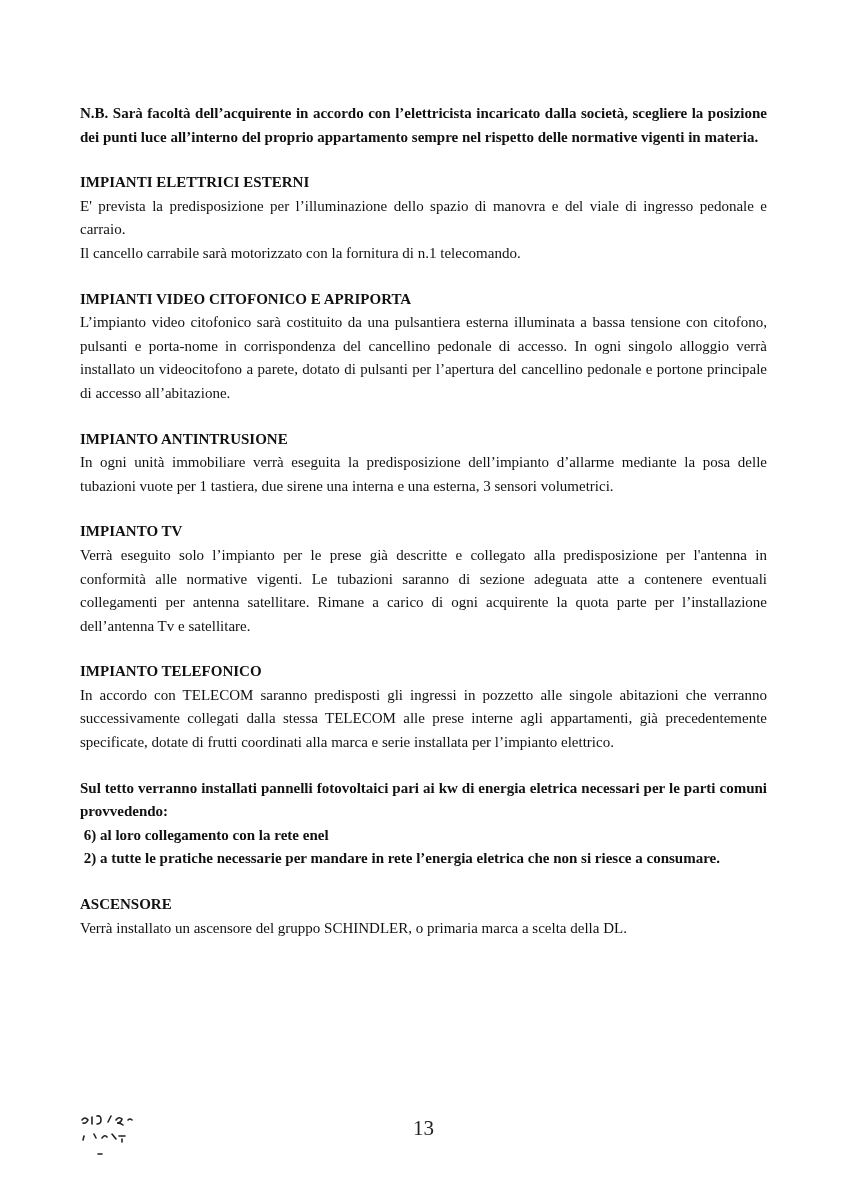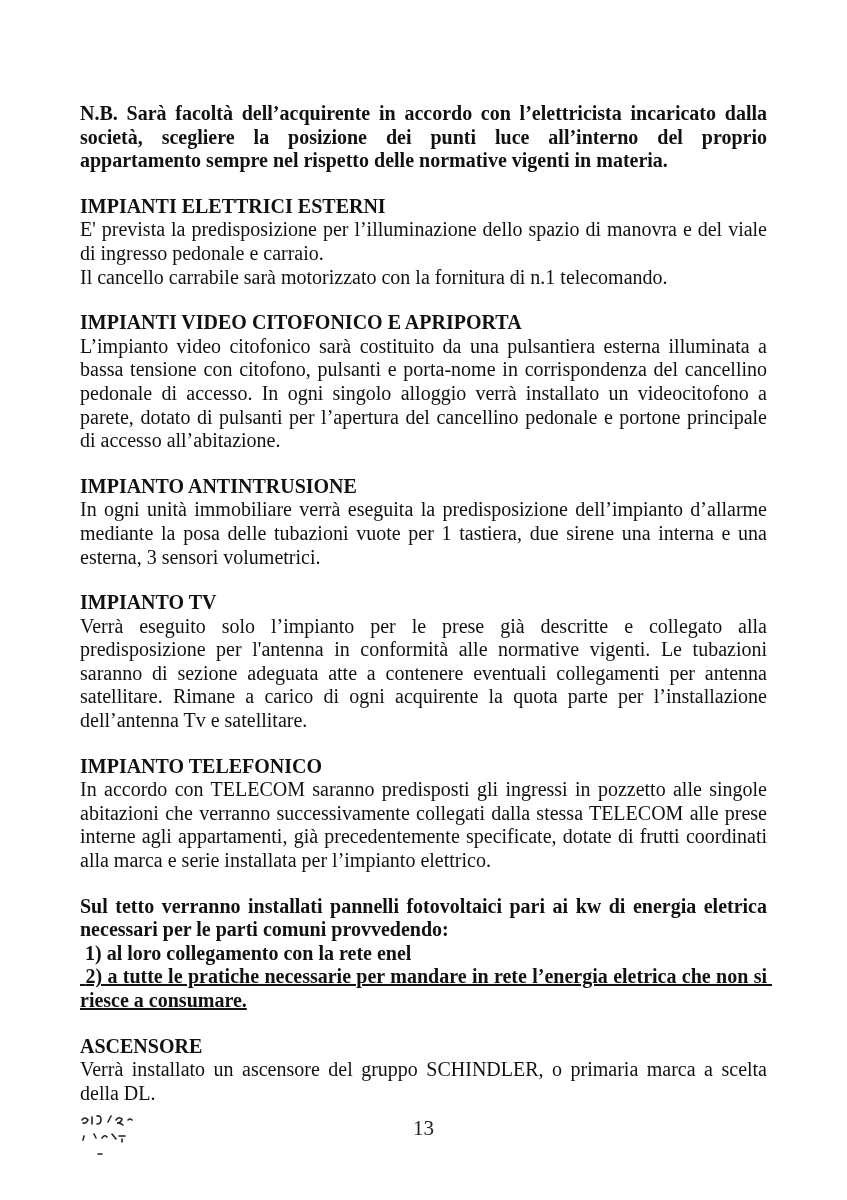--- a/index.html
+++ b/index.html
@@ -1,20 +1,20 @@
 <!DOCTYPE html>
 <html><head>
 <meta charset="utf-8">
 <style>
   html, body { margin: 0; padding: 0; background: #ffffff; }
   body { width: 847px; height: 1200px; position: relative; overflow: hidden; }
   .page {
     position: absolute; left: 80px; top: 102px; width: 687px;
     font-family: "Liberation Serif", serif;
-    font-size: 20px; line-height: 23.6px; color: #111111;
+    font-size: 15px; line-height: 23.6px; color: #111111;
   }
   .para { margin: 0; text-align: justify; }
   .last-left { text-align-last: left; }
   .bold { font-weight: bold; }
   .section { margin-top: 22px; }
   .heading { font-weight: bold; margin: 0; }
   .nb { margin: 0; font-weight: bold; text-align: justify; }
   .page-number {
     position: absolute; left: 0; width: 847px; top: 1116px;
     text-align: center; font-family: "Liberation Serif", serif; font-size: 21px; color: #222;
@@ -50,22 +50,22 @@
     <p class="para last-left">Verrà eseguito solo l’impianto per le prese già descritte e collegato alla predisposizione per l'antenna in conformità alle normative vigenti. Le tubazioni saranno di sezione adeguata atte a contenere eventuali collegamenti per antenna satellitare. Rimane a carico di ogni acquirente la quota parte per l’installazione dell’antenna Tv e satellitare.</p>
   </div>
 
   <div class="section">
     <p class="heading">IMPIANTO TELEFONICO</p>
     <p class="para last-left">In accordo con TELECOM saranno predisposti gli ingressi in pozzetto alle singole abitazioni che verranno successivamente collegati dalla stessa TELECOM alle prese interne agli appartamenti, già precedentemente specificate, dotate di frutti coordinati alla marca e serie installata per l’impianto elettrico.</p>
   </div>
 
   <div class="section">
     <p class="para bold last-left">Sul tetto verranno installati pannelli fotovoltaici pari ai kw di energia eletrica necessari per le parti comuni provvedendo:</p>
-    <p class="para bold last-left" style="white-space: pre-wrap;"> 1) al loro collegamento con la rete enel</p>
-    <p class="para bold last-left" style="white-space: pre-wrap; text-decoration: underline;"> 2) a tutte le pratiche necessarie per mandare in rete l’energia eletrica che non si riesce a consumare.</p>
+    <p class="para bold last-left" style="white-space: pre-wrap;"> 6) al loro collegamento con la rete enel</p>
+    <p class="para bold last-left" style="white-space: pre-wrap;"> 2) a tutte le pratiche necessarie per mandare in rete l’energia eletrica che non si riesce a consumare.</p>
   </div>
 
   <div class="section">
     <p class="heading">ASCENSORE</p>
     <p class="para last-left">Verrà installato un ascensore del gruppo SCHINDLER, o primaria marca a scelta della DL.</p>
   </div>
 </div>
 
 <svg class="scan-mark" viewBox="0 0 110 60">
   <g fill="none" stroke="#222" stroke-width="1.6" stroke-linecap="round">

